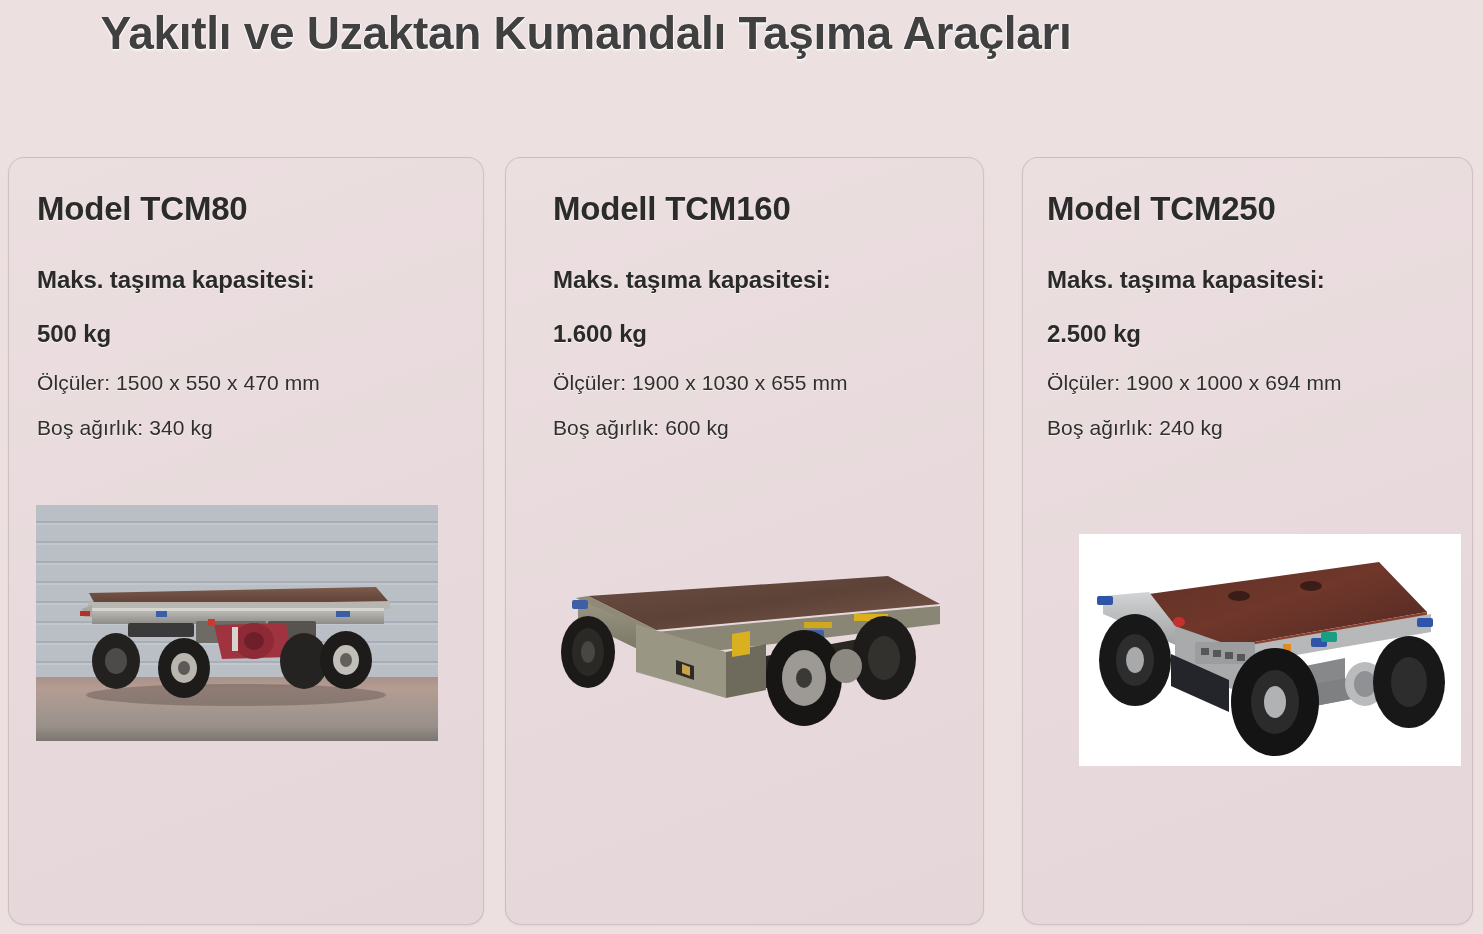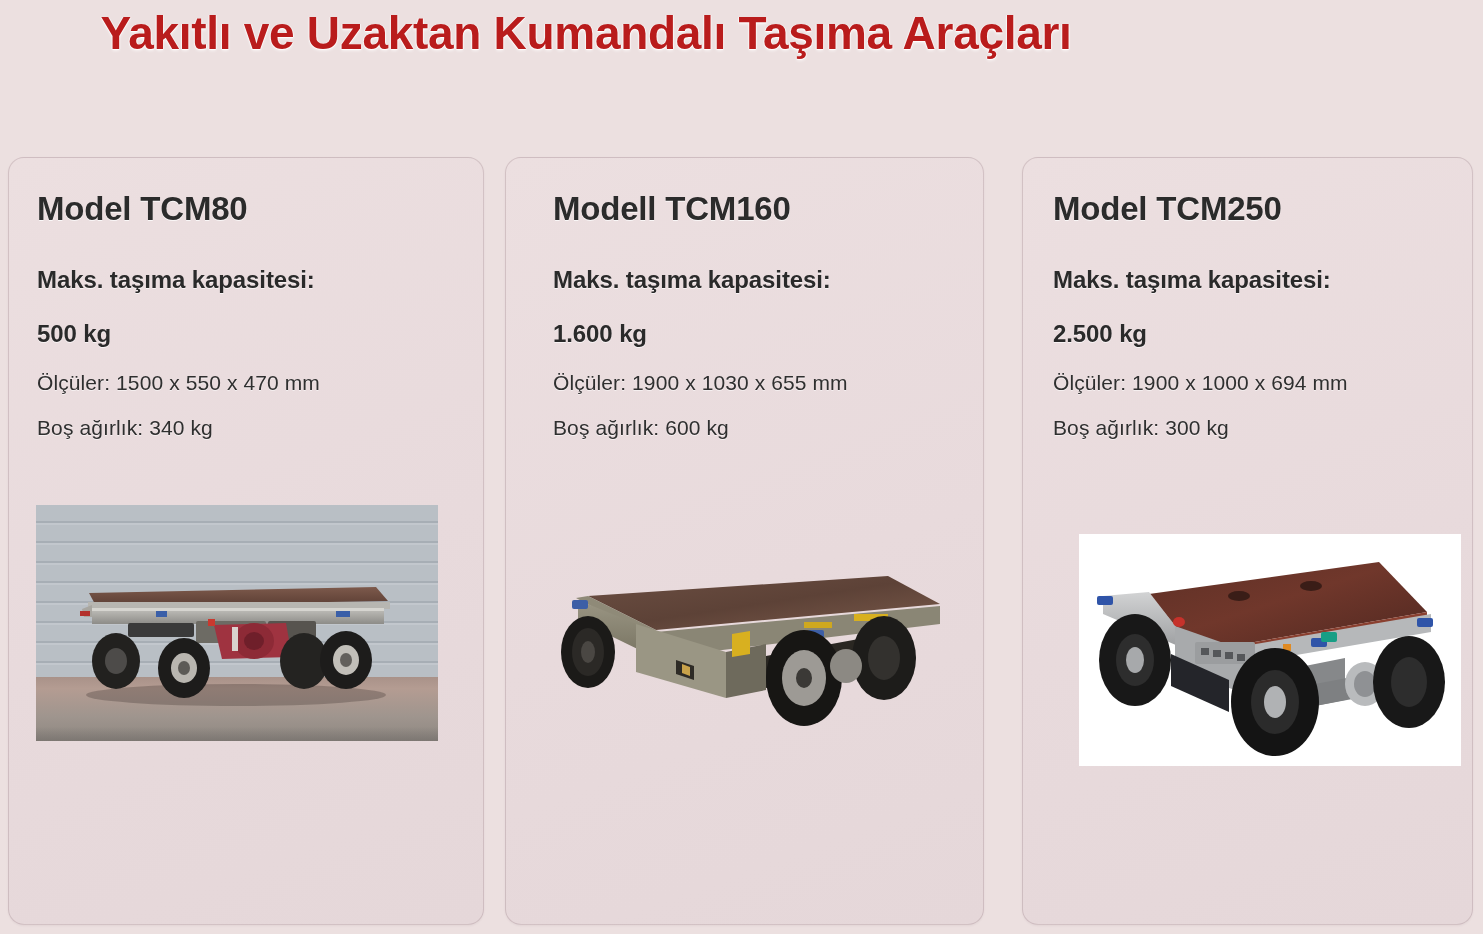--- a/index.html
+++ b/index.html
@@ -20,21 +20,21 @@
   
   .page-title {
     position: absolute;
     top: 6px;
     left: 0;
     width: 1172px;
     text-align: center;
     font-size: 46px;
     font-weight: bold;
     letter-spacing: -0.3px;
-    color: #b91c1c;
+    color: #404040;
     text-shadow:
        0 1px 0 rgba(255,255,255,0.85),
        1px 0 0 rgba(255,255,255,0.55),
       -1px 0 0 rgba(255,255,255,0.55),
        0 2px 3px rgba(255,255,255,0.6);
     white-space: nowrap;
   }
 
   
   .cards-row {
@@ -52,21 +52,21 @@
     background: linear-gradient(160deg, #ecdfe0 0%, #e8dadc 55%, #e5d7d9 100%);
     border: 1px solid rgba(160,135,140,0.32);
     border-radius: 16px;
     box-shadow: 0 1px 2px rgba(120,95,100,0.08);
     padding: 32px 28px 0 28px;
     overflow: hidden;
   }
 
   .card-1 { left: 8px;    width: 476px; }
   .card-2 { left: 505px;  width: 479px; padding-left: 47px; }
-  .card-3 { left: 1022px; width: 451px; padding-left: 30px; }
+  .card-3 { left: 1022px; width: 451px; padding-left: 24px; }
 
   .card-title {
     font-size: 33px;
     font-weight: bold;
     color: #2b2b2b;
     letter-spacing: -0.2px;
     text-shadow: 0 1px 0 rgba(255,255,255,0.75);
     margin-bottom: 38px;
     white-space: nowrap;
   }
@@ -279,21 +279,21 @@
 
   <section class="card card-3">
     <h2 class="card-title">Model TCM250</h2>
 
     <div class="spec-capacity-label">Maks. taşıma kapasitesi:</div>
 
     <div class="spec-capacity-value">2.500 kg</div>
 
     <div class="spec-line">Ölçüler: 1900 x 1000 x 694 mm</div>
 
-    <div class="spec-line">Boş ağırlık: 300 kg</div>
+    <div class="spec-line">Boş ağırlık: 240 kg</div>
 
     <figure class="product-figure fig-3">
       <svg class="vehicle-svg" viewBox="0 0 382 232" preserveAspectRatio="none">
         <defs>
           <linearGradient id="deckC" x1="0" y1="0" x2="1" y2="1">
             <stop offset="0" stop-color="#5e3026"></stop>
             <stop offset="0.45" stop-color="#70372b"></stop>
             <stop offset="1" stop-color="#4e2720"></stop>
           </linearGradient>
           <linearGradient id="metalC" x1="0" y1="0" x2="0" y2="1">

